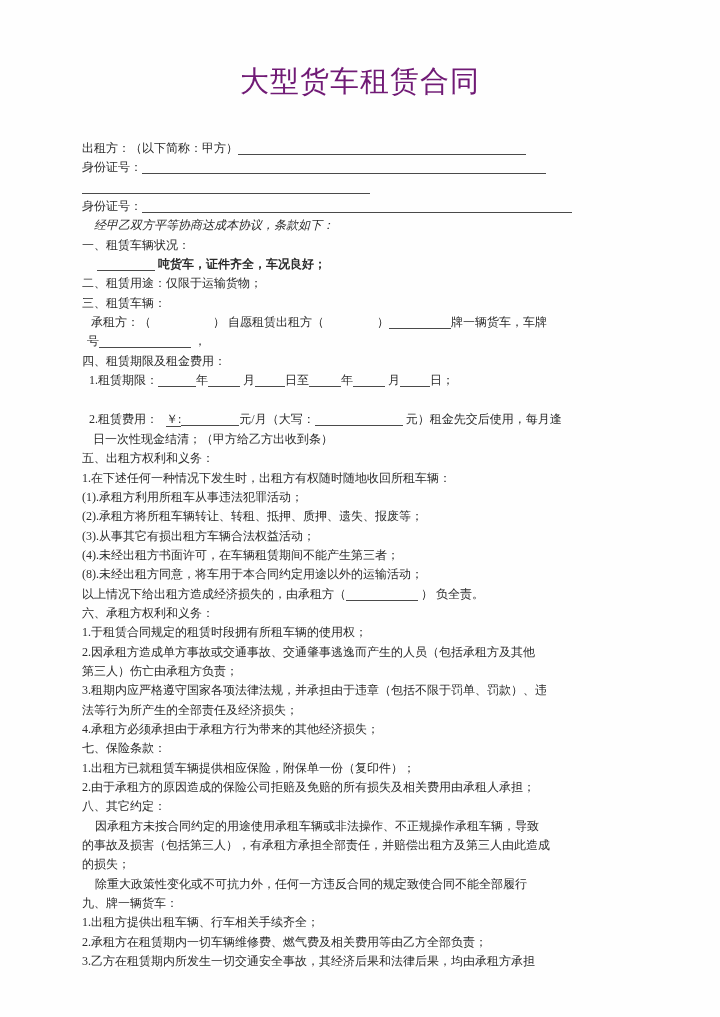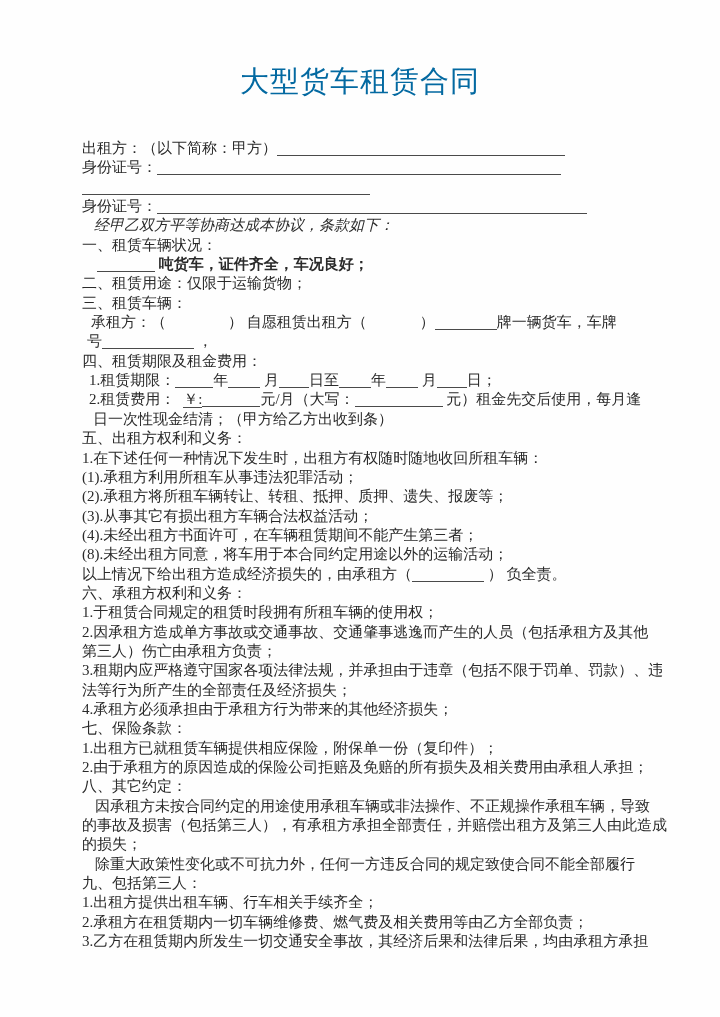--- a/index.html
+++ b/index.html
@@ -5,25 +5,25 @@
   html,body{margin:0;padding:0;background:#ffffff;}
   .page{
     position:relative;width:720px;height:1017px;background:#fefefde;
     background:#fefefe;overflow:hidden;
     font-family:"Liberation Serif","DejaVu Serif",serif;
     color:#2a2a2a;
   }
   .doc-title{
     position:absolute;top:63px;left:0;width:100%;
     text-align:center;font-size:29px;line-height:36px;
-    letter-spacing:1px;color:#0369a1;
+    letter-spacing:1px;color:#701a75;
   }
   .doc-body{
     position:absolute;top:139px;left:82px;width:556px;
-    font-size:15px;line-height:19.35px;
+    font-size:12px;line-height:19.35px;
   }
   .line{white-space:pre;height:19.35px;}
   .blank{
     display:inline-block;height:1em;
     border-bottom:1px solid #4a4a4a;
     vertical-align:-3px;
   }
   .gap{display:inline-block;height:1px;}
   .ublank{border-bottom:1px solid #4a4a4a;}
 </style>
@@ -39,21 +39,21 @@
       <div class="line"><span>身份证号：</span><span class="blank" style="width: 430px;"></span></div>
       <div class="line" style="padding-left: 12px; font-style: italic;"><span>经甲乙双方平等协商达成本协议，条款如下：</span></div>
       <div class="line"><span>一、租赁车辆状况：</span></div>
       <div class="line" style="padding-left: 15px; font-weight: bold;"><span class="blank" style="width: 58px;"></span><span> 吨货车，证件齐全，车况良好；</span></div>
       <div class="line"><span>二、租赁用途：仅限于运输货物；</span></div>
       <div class="line"><span>三、租赁车辆：</span></div>
       <div class="line" style="padding-left: 9px;"><span>承租方：（</span><span class="gap" style="width: 62px;"></span><span>） 自愿租赁出租方（</span><span class="gap" style="width: 53px;"></span><span>）</span><span class="blank" style="width: 62px;"></span><span>牌一辆货车，车牌</span></div>
       <div class="line" style="padding-left: 5px;"><span>号</span><span class="blank" style="width: 92px;"></span><span> ，</span></div>
       <div class="line"><span>四、租赁期限及租金费用：</span></div>
       <div class="line" style="padding-left: 7px;"><span>1.租赁期限：</span><span class="blank" style="width: 38px;"></span><span>年</span><span class="blank" style="width: 32px;"></span><span> 月</span><span class="blank" style="width: 30px;"></span><span>日至</span><span class="blank" style="width: 32px;"></span><span>年</span><span class="blank" style="width: 32px;"></span><span> 月</span><span class="blank" style="width: 30px;"></span><span>日；</span></div>
-      <div class="line" style="padding-left: 7px;"><span>2.租赁费用：</span><span class="gap" style="width: 8px;"></span><span class="ublank">￥:</span><span class="blank" style="width: 58px;"></span><span>元/月（大写：</span><span class="blank" style="width: 88px;"></span><span> 元）租金先交后使用，每月逢</span></div>
+      <div class="line" style="padding-left: 7px; margin-top: 20px;"><span>2.租赁费用：</span><span class="gap" style="width: 8px;"></span><span class="ublank">￥:</span><span class="blank" style="width: 58px;"></span><span>元/月（大写：</span><span class="blank" style="width: 88px;"></span><span> 元）租金先交后使用，每月逢</span></div>
       <div class="line" style="padding-left: 11px;"><span>日一次性现金结清；（甲方给乙方出收到条）</span></div>
       <div class="line"><span>五、出租方权利和义务：</span></div>
       <div class="line"><span>1.在下述任何一种情况下发生时，出租方有权随时随地收回所租车辆：</span></div>
       <div class="line"><span>(1).承租方利用所租车从事违法犯罪活动；</span></div>
       <div class="line"><span>(2).承租方将所租车辆转让、转租、抵押、质押、遗失、报废等；</span></div>
       <div class="line"><span>(3).从事其它有损出租方车辆合法权益活动；</span></div>
       <div class="line"><span>(4).未经出租方书面许可，在车辆租赁期间不能产生第三者；</span></div>
       <div class="line"><span>(8).未经出租方同意，将车用于本合同约定用途以外的运输活动；</span></div>
       <div class="line"><span>以上情况下给出租方造成经济损失的，由承租方（</span><span class="blank" style="width: 72px;"></span><span> ） 负全责。</span></div>
       <div class="line"><span>六、承租方权利和义务：</span></div>
@@ -64,18 +64,18 @@
       <div class="line"><span>法等行为所产生的全部责任及经济损失；</span></div>
       <div class="line"><span>4.承租方必须承担由于承租方行为带来的其他经济损失；</span></div>
       <div class="line"><span>七、保险条款：</span></div>
       <div class="line"><span>1.出租方已就租赁车辆提供相应保险，附保单一份（复印件）；</span></div>
       <div class="line"><span>2.由于承租方的原因造成的保险公司拒赔及免赔的所有损失及相关费用由承租人承担；</span></div>
       <div class="line"><span>八、其它约定：</span></div>
       <div class="line" style="padding-left: 13px;"><span>因承租方未按合同约定的用途使用承租车辆或非法操作、不正规操作承租车辆，导致</span></div>
       <div class="line"><span>的事故及损害（包括第三人），有承租方承担全部责任，并赔偿出租方及第三人由此造成</span></div>
       <div class="line"><span>的损失；</span></div>
       <div class="line" style="padding-left: 13px;"><span>除重大政策性变化或不可抗力外，任何一方违反合同的规定致使合同不能全部履行</span></div>
-      <div class="line"><span>九、包括第三人：</span></div>
+      <div class="line"><span>九、牌一辆货车：</span></div>
       <div class="line"><span>1.出租方提供出租车辆、行车相关手续齐全；</span></div>
       <div class="line"><span>2.承租方在租赁期内一切车辆维修费、燃气费及相关费用等由乙方全部负责；</span></div>
       <div class="line"><span>3.乙方在租赁期内所发生一切交通安全事故，其经济后果和法律后果，均由承租方承担</span></div>
     </div>
 </div>
 
 </body></html>

